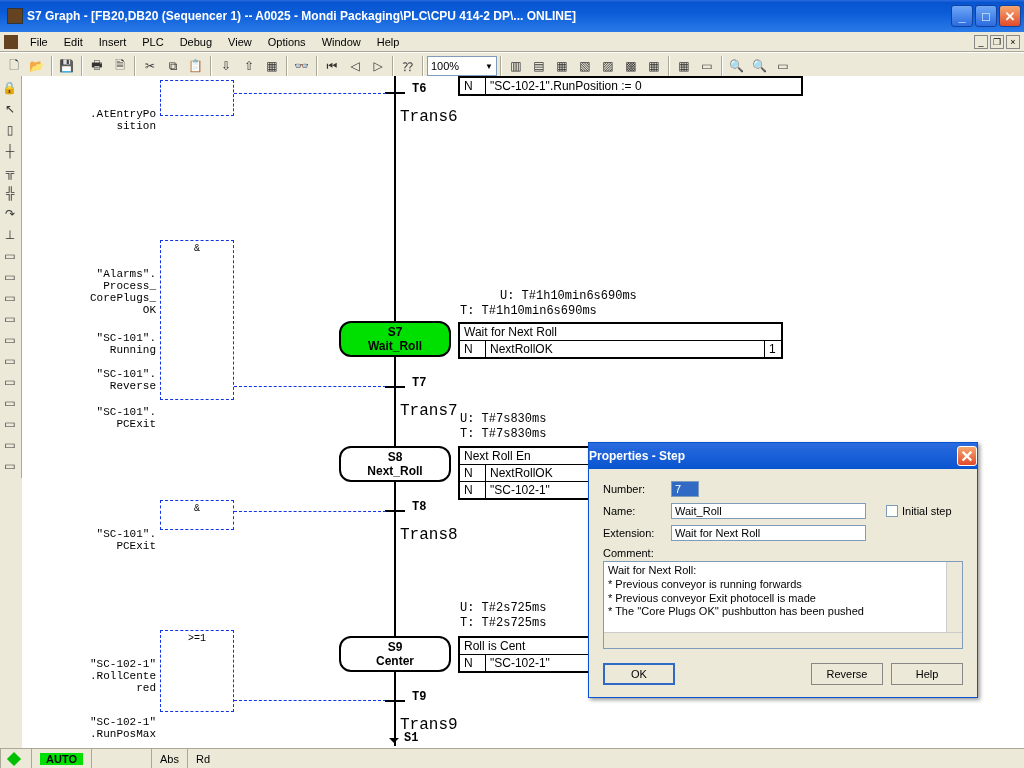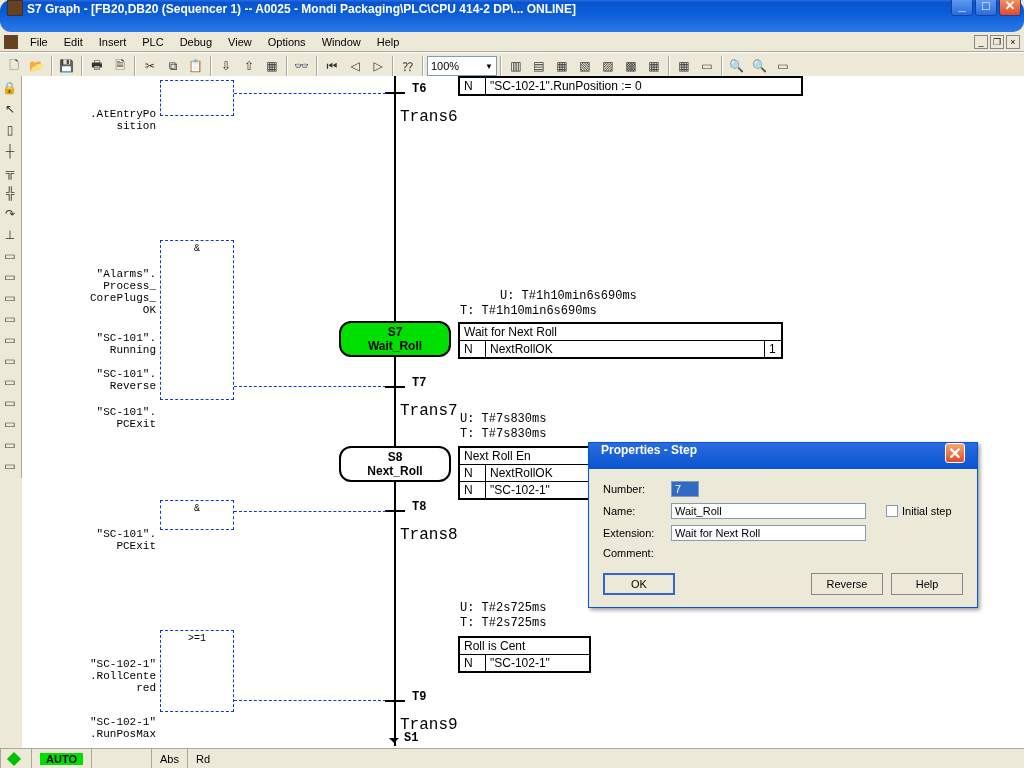--- a/index.html
+++ b/index.html
@@ -1,19 +1,19 @@
 <!DOCTYPE html>
 <html><head>
 <meta charset="utf-8">
 <style>
 * { box-sizing: border-box; margin: 0; padding: 0; font-family: Tahoma, sans-serif; }
 body { width: 1024px; height: 768px; background: #ece9d8; overflow: hidden; position: relative; }
 
 
-.titlebar { height: 28px; background: linear-gradient(#2b6bdf,#0854d0 8%,#0b5cd8 40%,#2b7ae8); display: flex; align-items: flex-end; padding: 16px 3px; border-radius: 11px; }
+.titlebar { height: 28px; background: linear-gradient(#2b6bdf,#0854d0 8%,#0b5cd8 40%,#2b7ae8); display: flex; align-items: center; padding: 16px 3px; }
 .titlebar .icon { width: 16px; height: 16px; background: #654321; margin: 0 4px; border: 1px solid #333; }
 .titlebar .title { color: #fff; font-size: 12px; font-weight: bold; flex: 1; white-space: nowrap; overflow: hidden; }
 .winbtns { display: flex; gap: 2px; }
 .winbtn { width: 22px; height: 22px; border-radius: 3px; border: 1px solid #1142a0; display: flex; align-items: center; justify-content: center; font-weight: bold; font-size: 13px; color: #fff; }
 .winbtn.min,.winbtn.max { background: linear-gradient(#6fa8f7,#2b6bdf); }
 .winbtn.close { background: linear-gradient(#f7a76f,#e04a2b); }
 
 
 .menubar { height: 20px; background: #ece9d8; display: flex; align-items: center; padding: 0 4px; border-bottom: 1px solid #aca899; }
 .menubar .sysicon { width: 14px; height: 14px; background: #654321; margin-right: 4px; }
@@ -48,21 +48,21 @@
 .action-box { position: absolute; border: 2px solid #000; font-family: "Courier New", monospace; font-size: 12px; background: #fff; }
 .action-box .hdr { border-bottom: 1.5px solid #000; padding: 1px 4px; }
 .action-box .row { display: flex; }
 .action-box .cell { border-right: 1px solid #000; padding: 1px 4px; }
 .action-box .cell:last-child { border-right: none; }
 .time-label { position: absolute; font-family: "Courier New", monospace; font-size: 12px; }
 .arrow-down { position: absolute; left: 367px; border: 5px solid transparent; border-top-color: #000; }
 
 
 .dialog { position: absolute; left: 588px; top: 442px; width: 390px; background: #ece9d8; border: 1px solid #0854d0; box-shadow: 2px 2px 4px rgba(0,0,0,.4); }
-.dialog .dtitle { height: 26px; background: linear-gradient(#2b6bdf,#0854d0); display: flex; align-items: flex-start; padding: 0 12px; }
+.dialog .dtitle { height: 26px; background: linear-gradient(#2b6bdf,#0854d0); display: flex; align-items: center; padding: 0 0; }
 .dialog .dtitle span { color: #fff; font-size: 12px; font-weight: bold; flex: 1; }
 .dialog .dtitle .dclose { width: 20px; height: 20px; background: linear-gradient(#f7a76f,#e04a2b); border: 1px solid #fff; border-radius: 3px; display: flex; align-items: center; justify-content: center; color: #fff; font-weight: bold; }
 .dialog .body { padding: 12px 14px; font-size: 11px; }
 .dialog .frow { display: flex; align-items: center; margin-bottom: 6px; gap: 8px; }
 .dialog .flabel { width: 60px; }
 .dialog input.ftxt { border: 1px solid #7f9db9; padding: 1px 3px; font-size: 11px; background: #fff; }
 .dialog .chk { display: flex; align-items: center; margin-left: 12px; }
 .dialog .chk .box { width: 12px; height: 12px; border: 1px solid #7f9db9; background: #fff; margin-right: 4px; }
 .dialog .comment-lbl { margin-top: 6px; margin-bottom: 2px; }
 .dialog .comment { border: 1px solid #7f9db9; background: #fff; height: 88px; padding: 2px 4px; font-size: 11px; line-height: 1.25; position: relative; }
@@ -257,20 +257,24 @@
   <div class="dashed-line" style="left:212px; top:435px; width:152px;"></div>
 
   <div class="sig-label" style="left:42px; top:554px; width:92px; white-space:pre;">"SC-102-1"
 .RollCente
 red</div>
   <div class="sig-label" style="left:42px; top:612px; width:92px; white-space:pre;">"SC-102-1"
 .RunPosMax</div>
   <div class="dashed-box" style="left:138px; top:554px; width:74px; height:82px;">&gt;=1</div>
   <div class="dashed-line" style="left:212px; top:624px; width:152px;"></div>
 
+  <div class="step-box" style="left:317px; top:560px; width:112px;">
+    <div>S9</div>
+    <div>Center</div>
+  </div>
   <div class="time-label" style="left:438px; top:525px;">U: T#2s725ms</div>
   <div class="time-label" style="left:438px; top:540px;">T: T#2s725ms</div>
   <div class="action-box" style="left:436px; top:560px; width:133px;">
     <div class="hdr">Roll is Cent</div>
     <div class="row">
         <div class="cell" style="width:26px;">N</div>
         <div class="cell" style="flex:1">"SC-102-1"</div>
       </div>
   </div>
 
@@ -297,20 +301,28 @@
       <div class="chk">
           <div class="box"></div>
           <span>Initial step</span>
         </div>
     </div>
     <div class="frow">
       <div class="flabel">Extension:</div>
       <input class="ftxt" style="width: 195px;" value="Wait for Next Roll">
     </div>
     <div class="comment-lbl">Comment:</div>
+    <div class="comment">
+      <div>Wait for Next Roll:</div>
+      <div>* Previous conveyor is running forwards</div>
+      <div>* Previous conveyor Exit photocell is made</div>
+      <div>* The ''Core Plugs OK'' pushbutton has been pushed</div>
+      <div class="sb"></div>
+      <div class="sbh"></div>
+    </div>
     <div class="btns">
       <button class="btn def">OK</button>
       <div class="spacer"></div>
       <button class="btn">Reverse</button>
       <button class="btn">Help</button>
     </div>
   </div>
 </div>
 
 <div class="statusbar">

